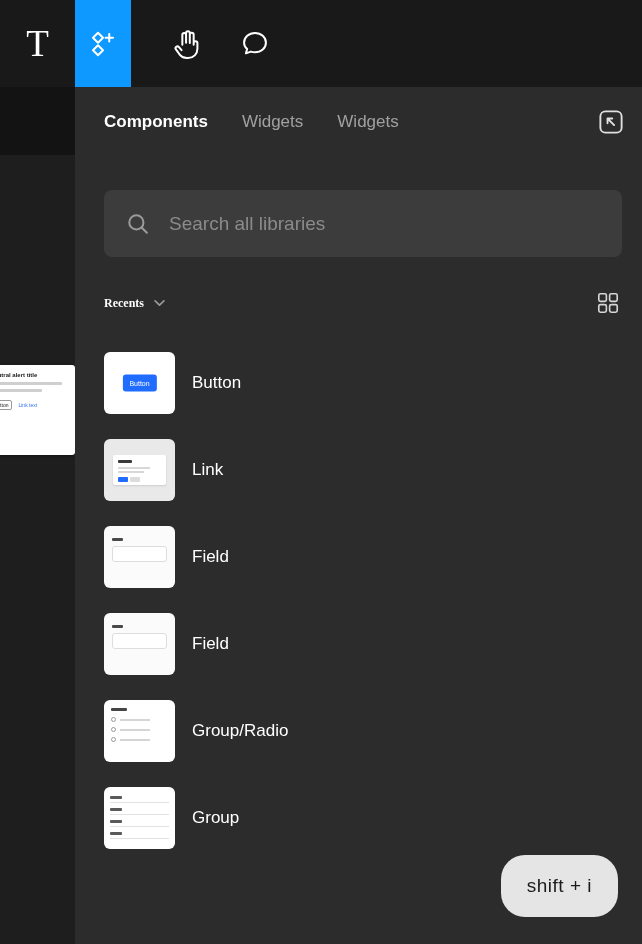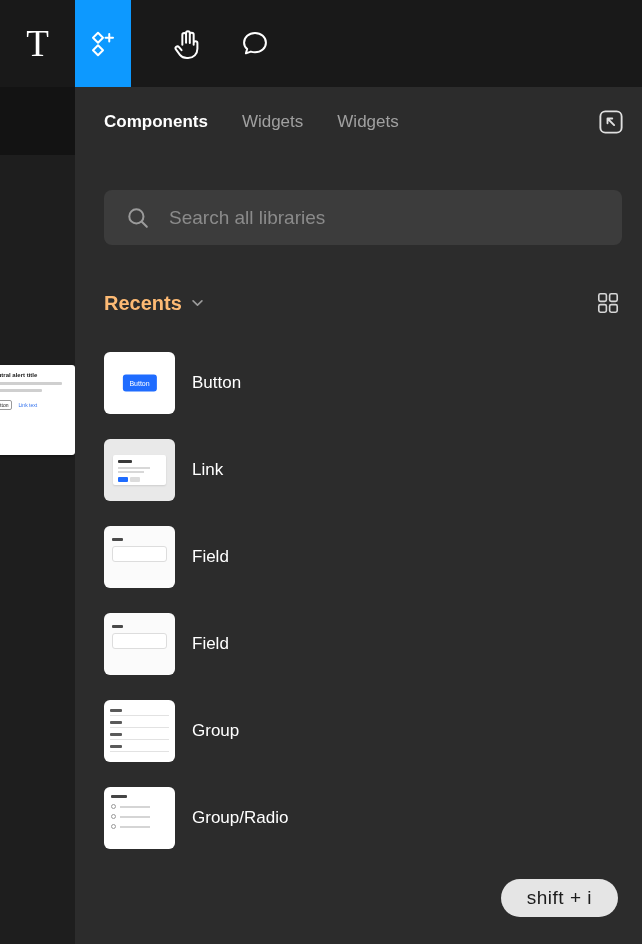--- a/index.html
+++ b/index.html
@@ -37,32 +37,32 @@
   
   .panel{position:absolute;left:75px;top:87px;right:0;bottom:0;background:#2c2c2c;z-index:2;}
 
   .tabs{display:flex;gap:34px;padding:25px 12px 0 29px;align-items:center;}
   .tab{font-size:17px;font-weight:500;color:#a0a0a0;cursor:pointer;}
   .tab.active{color:#ffffff;font-weight:700;}
 
   .corner-btn{position:absolute;top:20px;right:16px;width:30px;height:30px;display:flex;align-items:center;justify-content:center;cursor:pointer;}
 
   .searchbar{
-    position:absolute;left:29px;top:103px;width:518px;height:55px;
+    position:absolute;left:29px;top:103px;width:518px;height:67px;
     background:#3c3c3c;border-radius:8px;display:flex;align-items:center;
     padding:0 20px;box-sizing:border-box;gap:16px;
   }
   .searchbar input{
     flex:1;background:transparent;border:none;outline:none;
     font-size:19px;color:#e0e0e0;font-family:inherit;
   }
   .searchbar input::placeholder{color:#8b8b8b;}
 
   .recents{position:absolute;left:29px;top:203px;display:flex;align-items:center;gap:10px;cursor:pointer;height:26px;}
-  .recents-title{font-size:20px;font-weight:700;color:#fdba74;}
+  .recents-title{font-size:12px;font-weight:700;color:#ffffff;font-family:Liberation Serif, serif;}
   .grid-btn{position:absolute;right:21px;top:203px;width:26px;height:26px;display:flex;align-items:center;justify-content:center;cursor:pointer;}
 
   .list{position:absolute;left:29px;top:265px;right:10px;display:flex;flex-direction:column;gap:25px;}
   .item{display:flex;align-items:center;gap:17px;height:62px;cursor:pointer;}
   .thumb{width:71px;height:62px;border-radius:6px;position:relative;overflow:hidden;background:#f3f3f3;flex:none;}
   .item-label{font-size:17px;color:#ffffff;}
 
   
   .thumb-button{background:#ffffff;}
   .mini-btn{position:absolute;left:50%;top:50%;transform:translate(-50%,-50%);
@@ -89,21 +89,21 @@
   .gr-seg{position:absolute;width:12px;height:3px;background:#5a5a5a;border-radius:1px;}
   .gr-row{position:absolute;left:6px;right:6px;height:1px;background:#e2e2e2;}
 
   .thumb-radio{background:#ffffff;}
   .rd-t{position:absolute;left:7px;top:8px;width:16px;height:3px;background:#454545;border-radius:1px;}
   .rd-c{position:absolute;left:7px;width:5px;height:5px;border:1px solid #9a9a9a;border-radius:50%;box-sizing:border-box;background:#fff;}
   .rd-l{position:absolute;left:16px;width:30px;height:2px;background:#d5d5d5;}
 
   .shortcut{
     position:absolute;right:24px;bottom:27px;background:#e5e5e5;color:#1c1c1c;
-    font-size:19px;font-weight:500;padding:8px 26px;border-radius:24px;z-index:4;
+    font-size:19px;font-weight:500;padding:20px 26px;border-radius:24px;z-index:4;
     letter-spacing:.5px;
   }
 
   svg{display:block;}
 </style>
 </head>
 <body>
 
 <div class="toolbar">
   <div class="tool tool-text">
@@ -219,44 +219,44 @@
     </div>
 
     <div class="item">
       <div class="thumb thumb-field">
         <div class="ff-label"></div>
           <div class="ff-input"></div>
       </div>
       <div class="item-label">Field</div>
     </div>
 
+
+    <div class="item">
+      <div class="thumb thumb-radio">
+        <div class="rd-t"></div>
+        <div class="rd-c" style="top:17px;"></div>
+          <div class="rd-l" style="top:18.5px;"></div>
+        <div class="rd-c" style="top:27px;"></div>
+          <div class="rd-l" style="top:28.5px;"></div>
+        <div class="rd-c" style="top:37px;"></div>
+          <div class="rd-l" style="top:38.5px;"></div>
+      </div>
+      <div class="item-label">Group/Radio</div>
+    </div>
 
     <div class="item">
       <div class="thumb thumb-group">
         <div class="gr-seg" style="left:6px;top:9px;"></div>
           <div class="gr-row" style="top:15px;"></div>
         <div class="gr-seg" style="left:6px;top:21px;"></div>
           <div class="gr-row" style="top:27px;"></div>
         <div class="gr-seg" style="left:6px;top:33px;"></div>
           <div class="gr-row" style="top:39px;"></div>
         <div class="gr-seg" style="left:6px;top:45px;"></div>
           <div class="gr-row" style="top:51px;"></div>
       </div>
       <div class="item-label">Group</div>
     </div>
 
-    <div class="item">
-      <div class="thumb thumb-radio">
-        <div class="rd-t"></div>
-        <div class="rd-c" style="top:17px;"></div>
-          <div class="rd-l" style="top:18.5px;"></div>
-        <div class="rd-c" style="top:27px;"></div>
-          <div class="rd-l" style="top:28.5px;"></div>
-        <div class="rd-c" style="top:37px;"></div>
-          <div class="rd-l" style="top:38.5px;"></div>
-      </div>
-      <div class="item-label">Group/Radio</div>
-    </div>
-
   </div>
 
   <div class="shortcut">shift + i</div>
 </div>
 
 </body></html>

